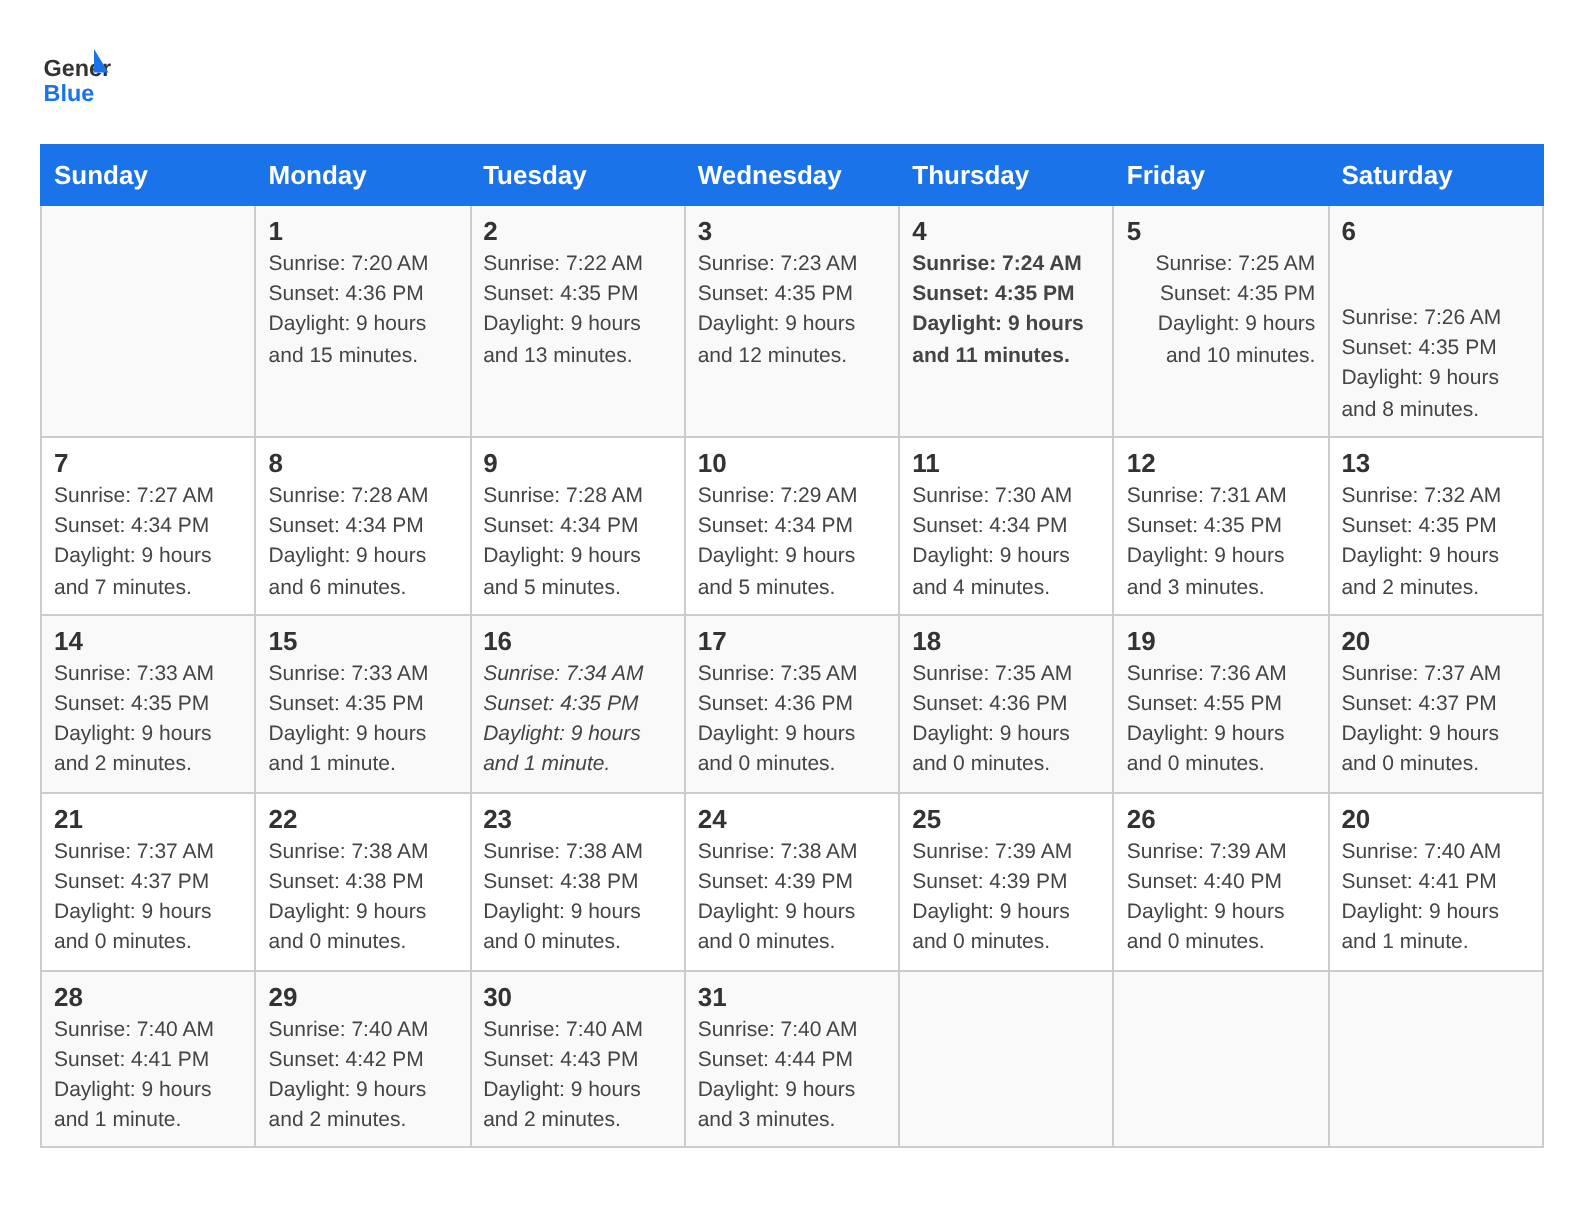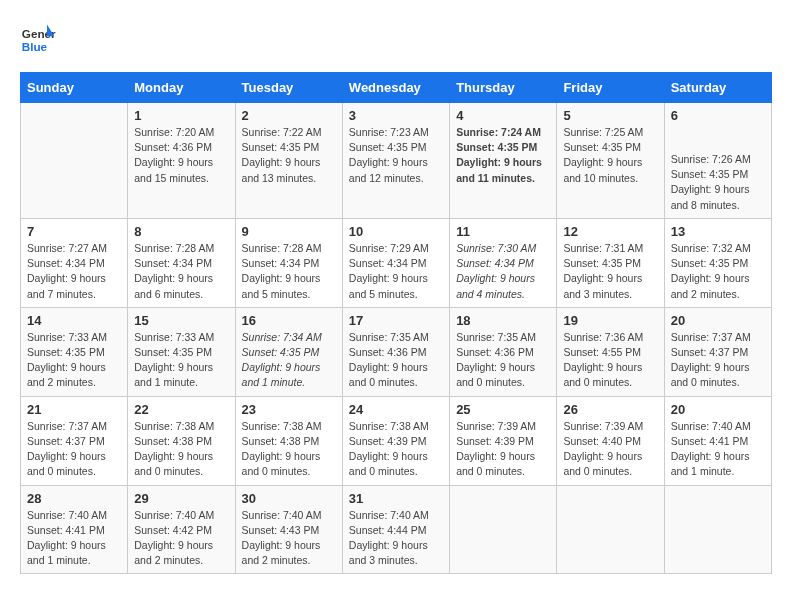--- a/index.html
+++ b/index.html
@@ -135,21 +135,21 @@
         </td>
         <td>
           <span class="day-number">4</span>
           <div class="day-info" style="white-space: pre-line; font-weight: bold;">Sunrise: 7:24 AM
 Sunset: 4:35 PM
 Daylight: 9 hours
 and 11 minutes.</div>
         </td>
         <td>
           <span class="day-number">5</span>
-          <div class="day-info" style="white-space: pre-line;">Sunrise: 7:25 AM
+          <div class="day-info" style="white-space: pre-line; text-align: right;">Sunrise: 7:25 AM
 Sunset: 4:35 PM
 Daylight: 9 hours
 and 10 minutes.</div>
         </td>
         <td>
           <span class="day-number">6</span>
           <div class="day-info" style="white-space: pre-line; margin-top: 29px;">Sunrise: 7:26 AM
 Sunset: 4:35 PM
 Daylight: 9 hours
 and 8 minutes.</div>
@@ -179,21 +179,21 @@
         </td>
         <td>
           <span class="day-number">10</span>
           <div class="day-info" style="white-space: pre-line;">Sunrise: 7:29 AM
 Sunset: 4:34 PM
 Daylight: 9 hours
 and 5 minutes.</div>
         </td>
         <td>
           <span class="day-number">11</span>
-          <div class="day-info" style="white-space: pre-line; font-style: italic;">Sunrise: 7:30 AM
+          <div class="day-info" style="white-space: pre-line;">Sunrise: 7:30 AM
 Sunset: 4:34 PM
 Daylight: 9 hours
 and 4 minutes.</div>
         </td>
         <td>
           <span class="day-number">12</span>
           <div class="day-info" style="white-space: pre-line;">Sunrise: 7:31 AM
 Sunset: 4:35 PM
 Daylight: 9 hours
 and 3 minutes.</div>

